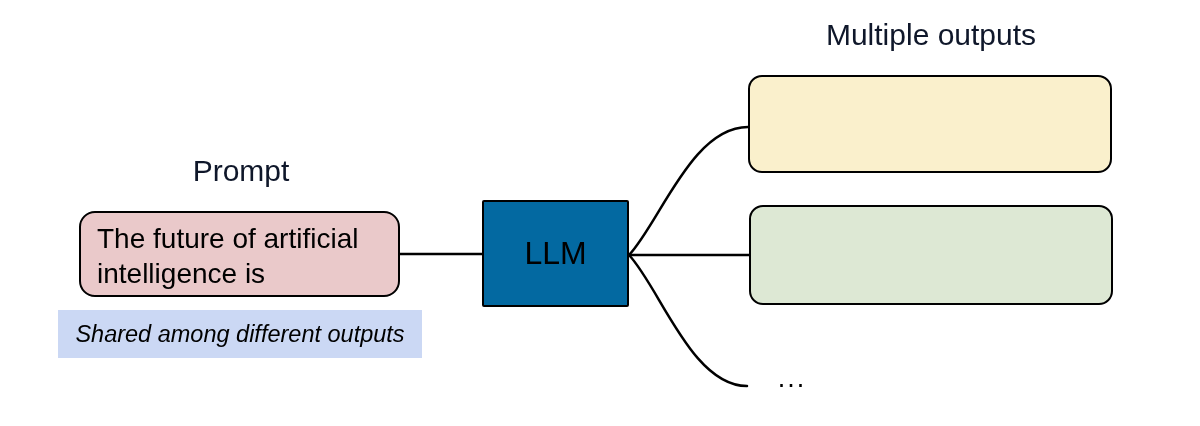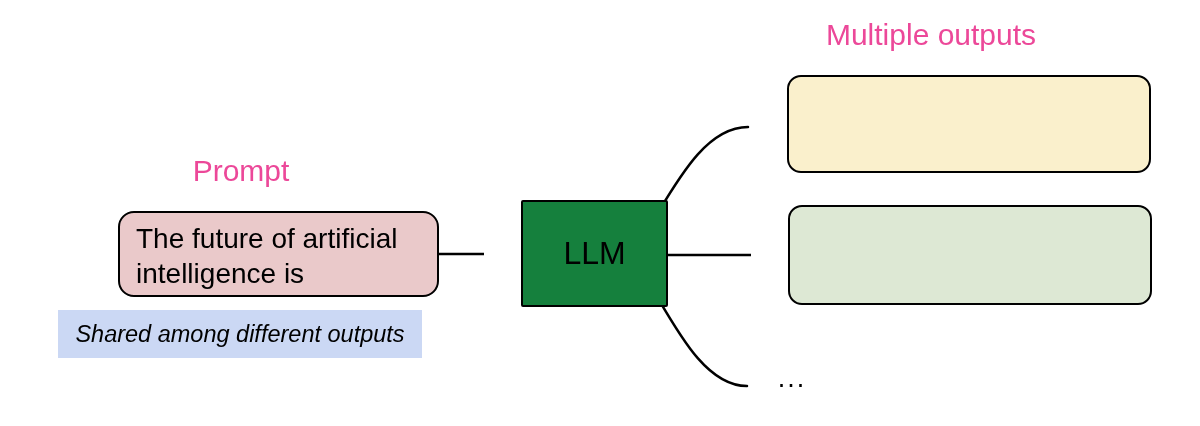--- a/index.html
+++ b/index.html
@@ -16,28 +16,27 @@
     color: #000000;
     overflow: hidden;
   }
   .abs { position: absolute; }
   .section-label {
     position: absolute;
     font-size: 30px;
     line-height: 36px;
     text-align: center;
     white-space: nowrap;
-    color: #ec4899;
+    color: #0f172a;
   }
   .shape {
     position: absolute;
     border: 2.5px solid #000000;
     box-sizing: border-box;
     background: #ffffff;
-    margin-left: 39px;
   }
   .prompt-label {
     left: 141px;
     top: 153px;
     width: 200px;
   }
   .outputs-label {
     left: 806px;
     top: 17px;
     width: 250px;
@@ -121,21 +120,21 @@
   <div class="section-label prompt-label">Prompt</div>
 
   <div class="shape prompt-box" style="background-color: rgb(234, 201, 202); border-color: rgb(0, 0, 0);">
     <div>The future of artificial intelligence is</div>
   </div>
 
   <div class="abs note-rect" style="background-color: rgb(203, 216, 244);">
     <span>Shared among different outputs</span>
   </div>
 
-  <div class="shape llm-box" style="background-color: #15803d; border-color: rgb(0, 0, 0);">
+  <div class="shape llm-box" style="background-color: #0369a1; border-color: rgb(0, 0, 0);">
     <span>LLM</span>
   </div>
 
   <div class="section-label outputs-label">Multiple outputs</div>
 
   <div class="shape output-box-1" style="background-color: rgb(250, 240, 204); border-color: rgb(0, 0, 0);"></div>
 
   <div class="shape output-box-2" style="background-color: rgb(221, 232, 212); border-color: rgb(0, 0, 0);"></div>
 
   <div class="abs ellipsis">...</div>

